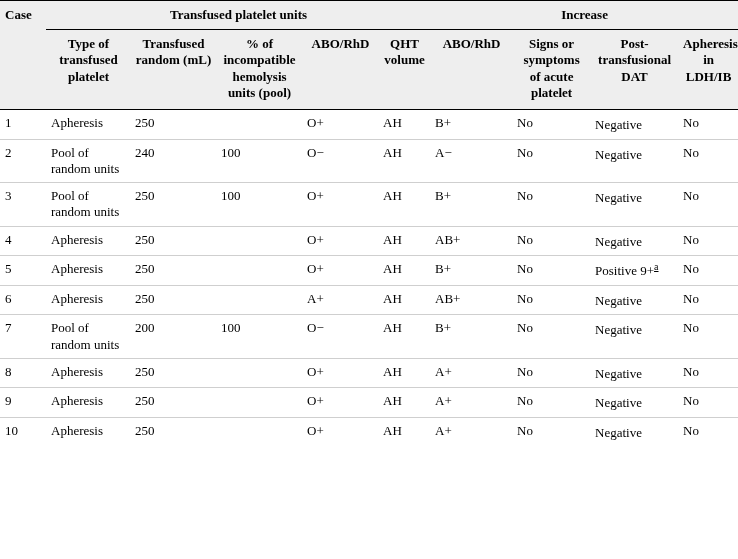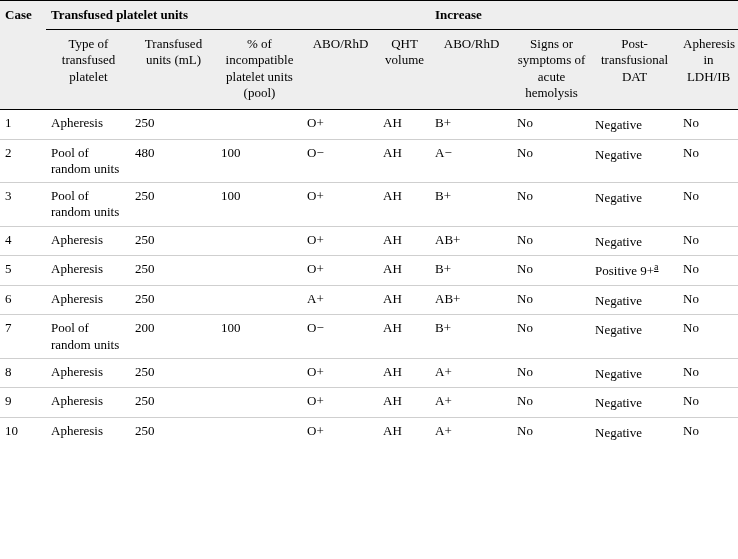--- a/index.html
+++ b/index.html
@@ -29,35 +29,35 @@
   table.data-table th {
     vertical-align: top;
     padding: 5px 4px 5px 5px;
     font-weight: normal;
     text-align: left;
   }
   
   tr.group-head th {
     font-weight: bold;
     font-size: 13px;
-    text-align: left;
+    text-align: center;
     padding-top: 6px;
     padding-bottom: 6px;
     border-top: 1.5px solid #000;
     border-bottom: 1px solid #000;
     background: #eeeeee;
   }
   tr.group-head th.case-head {
     text-align: left;
     vertical-align: top;
     margin-top: 16px;
   }
   
   tr.col-head th {
-    font-weight: normal;
+    font-weight: bold;
     font-size: 13px;
     text-align: center;
     background: #eeeeee;
     border-bottom: 1.5px solid #000;
     padding-top: 6px;
     padding-bottom: 8px;
     line-height: 1.25;
   }
   tr.body-row td {
     border-bottom: 1px solid #cfcfcf;
@@ -104,47 +104,47 @@
       <col class="c-ldh">
     </colgroup>
     <thead>
       <tr class="group-head">
         <th class="case-head" rowspan="2">Case</th>
         <th colspan="5">Transfused platelet units</th>
         <th colspan="4">Increase</th>
       </tr>
       <tr class="col-head">
         <th>Type of transfused platelet</th>
-        <th>Transfused units (mL)</th>
-        <th>% of incompatible platelet units (pool)</th>
+        <th>Transfused random (mL)</th>
+        <th>% of incompatible hemolysis units (pool)</th>
         <th>ABO/RhD</th>
         <th>QHT volume</th>
         <th>ABO/RhD</th>
-        <th>Signs or symptoms of acute hemolysis</th>
+        <th>Signs or symptoms of acute platelet</th>
         <th>Post-transfusional DAT</th>
         <th>Apheresis in LDH/IB</th>
       </tr>
     </thead>
     <tbody>
       <tr class="body-row">
         <td>1</td>
         <td>Apheresis</td>
         <td>250</td>
         <td></td>
         <td>O+</td>
         <td>AH</td>
         <td>B+</td>
         <td>No</td>
         <td><span>Negative</span><a class="sup-link"></a></td>
         <td>No</td>
       </tr>
       <tr class="body-row">
         <td>2</td>
         <td>Pool of random units</td>
-        <td>480</td>
+        <td>240</td>
         <td>100</td>
         <td>O−</td>
         <td>AH</td>
         <td>A−</td>
         <td>No</td>
         <td><span>Negative</span><a class="sup-link"></a></td>
         <td>No</td>
       </tr>
       <tr class="body-row">
         <td>3</td>

